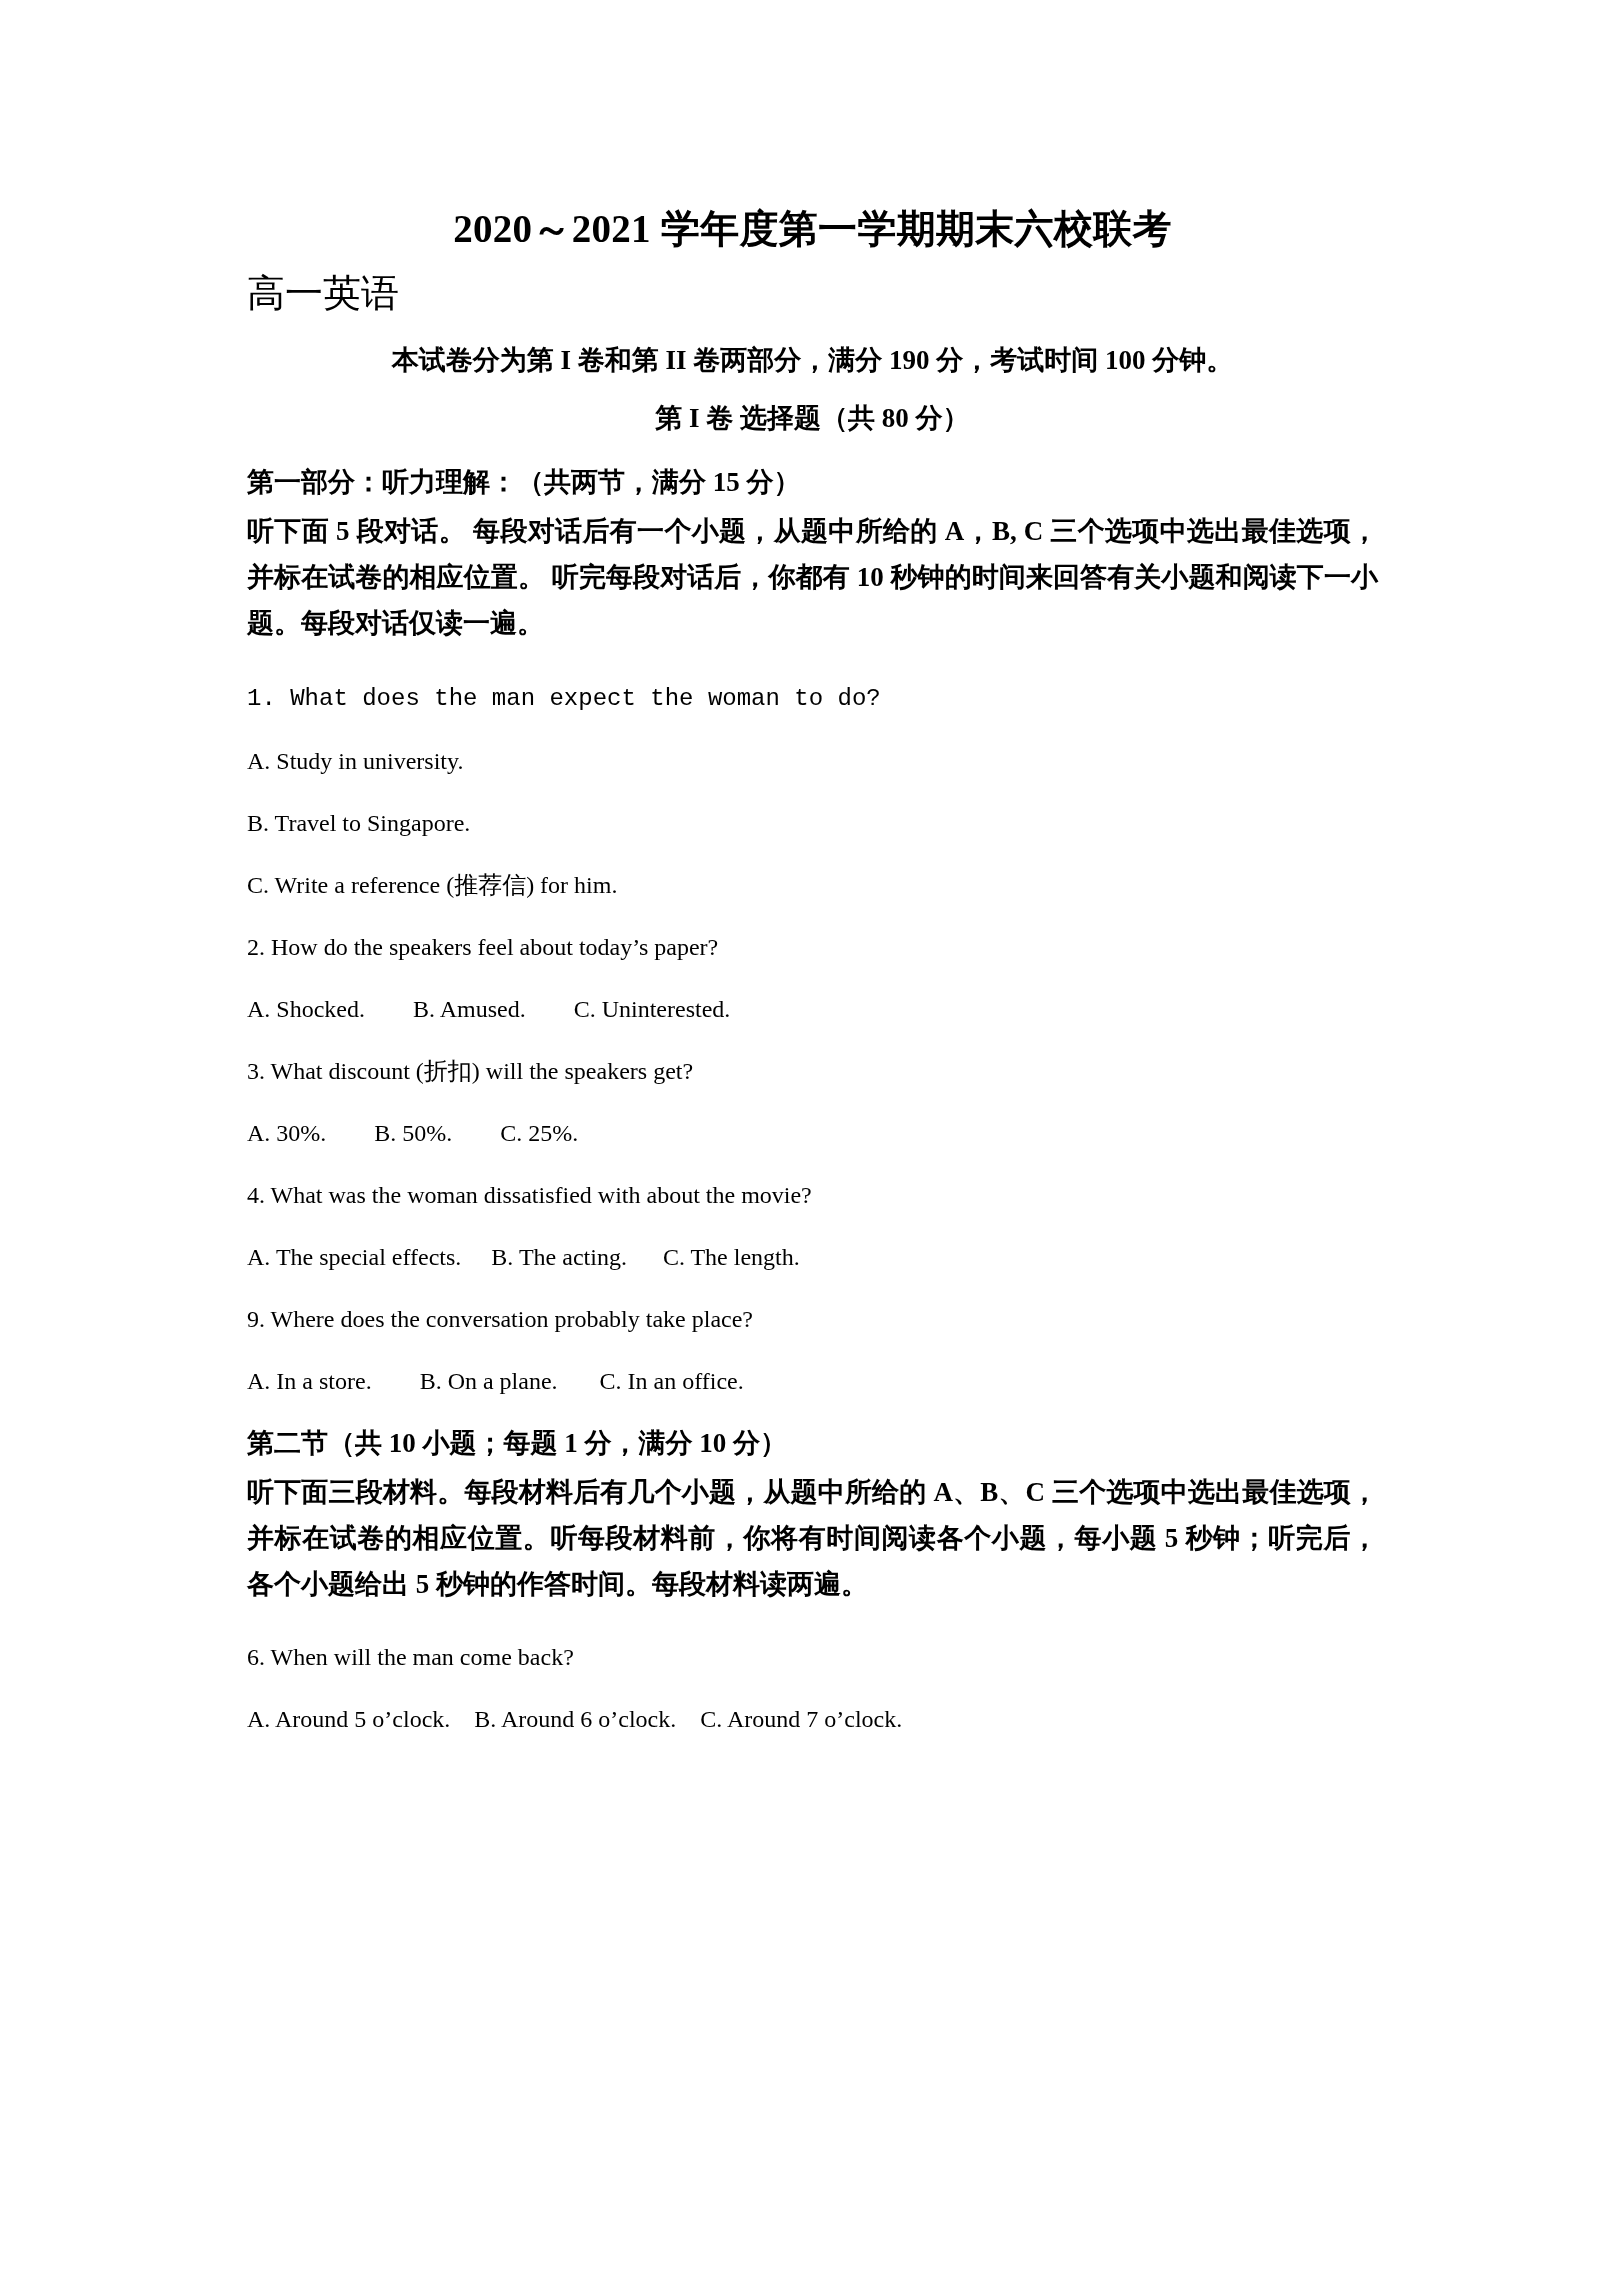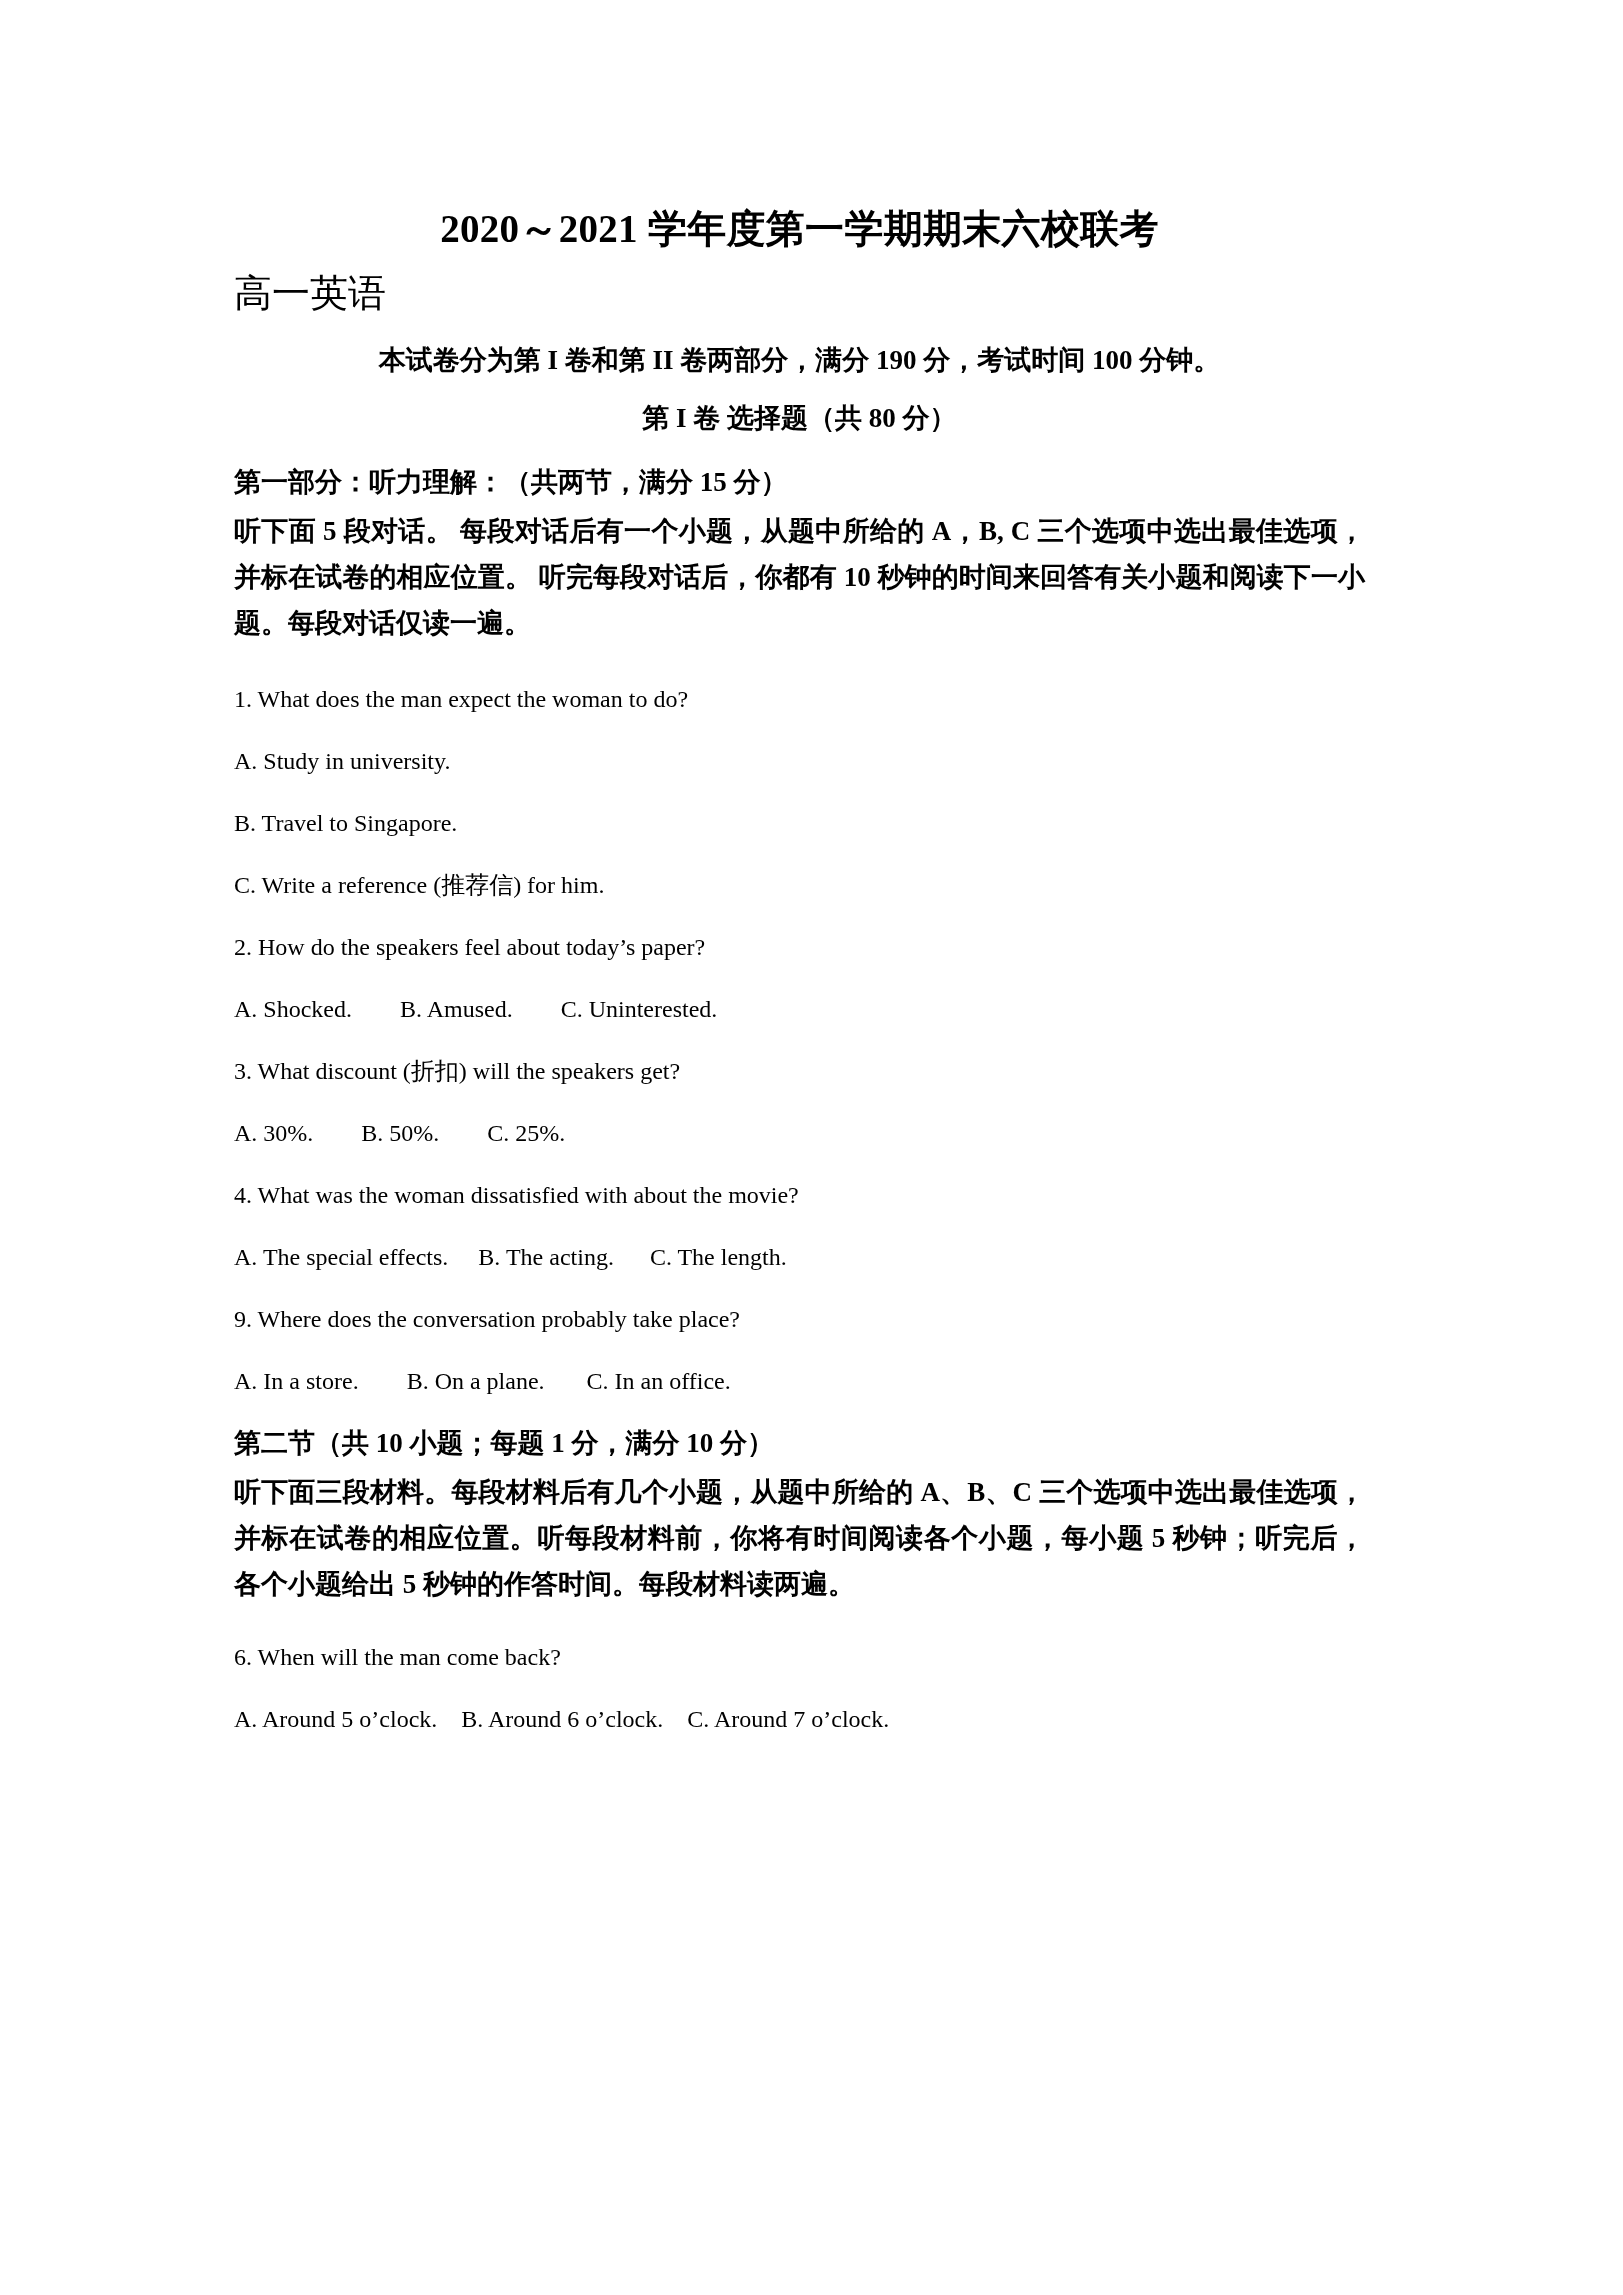--- a/index.html
+++ b/index.html
@@ -23,21 +23,21 @@
     top: 0;
     width: 1623px;
     height: 2295px;
     background: #ffffff;
     overflow: hidden;
   }
 
   
   .content {
     position: absolute;
-    left: 234px;
+    left: 247px;
     top: 0;
     width: 1131px;
   }
 
   
   .doc-title {
     text-align: center;
     font-weight: bold;
     font-size: 39px;
     line-height: 1.0;
@@ -96,21 +96,21 @@
   
   .qline {
     font-weight: normal;
     font-size: 24px;
     line-height: 1.0;
     margin: 0;
     padding-top: 38px;
     white-space: pre;
     text-align: left;
   }
-  .qline.first { padding-top: 41px; }
+  .qline.first { padding-top: 41px; font-family: Liberation Mono, monospace; }
 </style>
 </head>
 <body>
 
 <div class="page">
   <div class="content">
 
     <h1 class="doc-title">2020～2021 学年度第一学期期末六校联考</h1>
 
     <h2 class="doc-subject">高一英语</h2>

